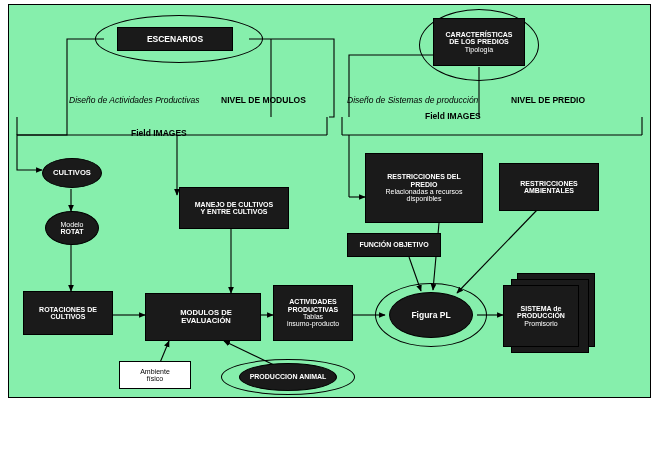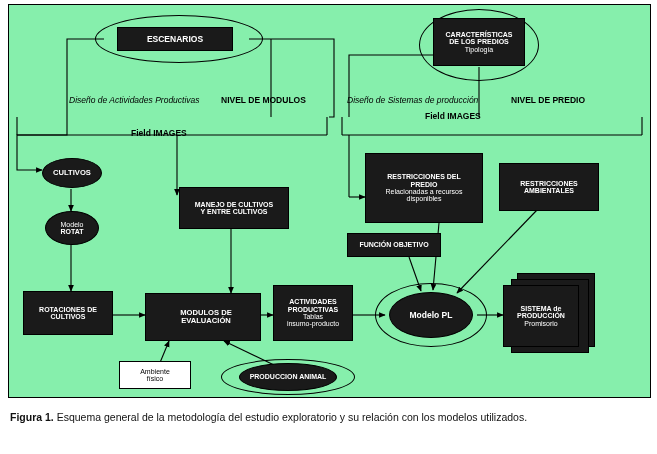--- a/index.html
+++ b/index.html
@@ -243,32 +243,29 @@
       <span>RESTRICCIONES</span>
       <span>AMBIENTALES</span>
     </div>
 
     <div class="node box t-7 t-bold" style="left:338px; top:228px; width:94px; height:24px;">
       <span>FUNCIÓN OBJETIVO</span>
     </div>
 
     <div class="ring" style="left:366px; top:278px; width:112px; height:64px;"></div>
     <div class="node ellipse t-9 t-bold" style="left:380px; top:287px; width:84px; height:46px;">
-      <span>Modelo PL</span>
+      <span>Figura PL</span>
     </div>
 
     <div class="stack" style="left:494px; top:268px; width:94px; height:80px;">
       <div class="sheet" style="left:14px; top:0px; width:76px; height:72px;"></div>
       <div class="sheet" style="left:8px; top:6px; width:76px; height:72px;"></div>
       <div class="front node t-7 t-bold" style="position:absolute; left:0px; top:12px; width:76px; height:62px;">
         <span>SISTEMA de</span>
         <span>PRODUCCIÓN</span>
         <span style="font-weight:normal">Promisorio</span>
       </div>
     </div>
 
   </div>
 
-  <div class="caption">
-    <b>Figura 1.</b><span> Esquema general de la metodología del estudio exploratorio y su relación con los modelos utilizados.</span>
-  </div>
 
 </div>
 
 </body></html>

